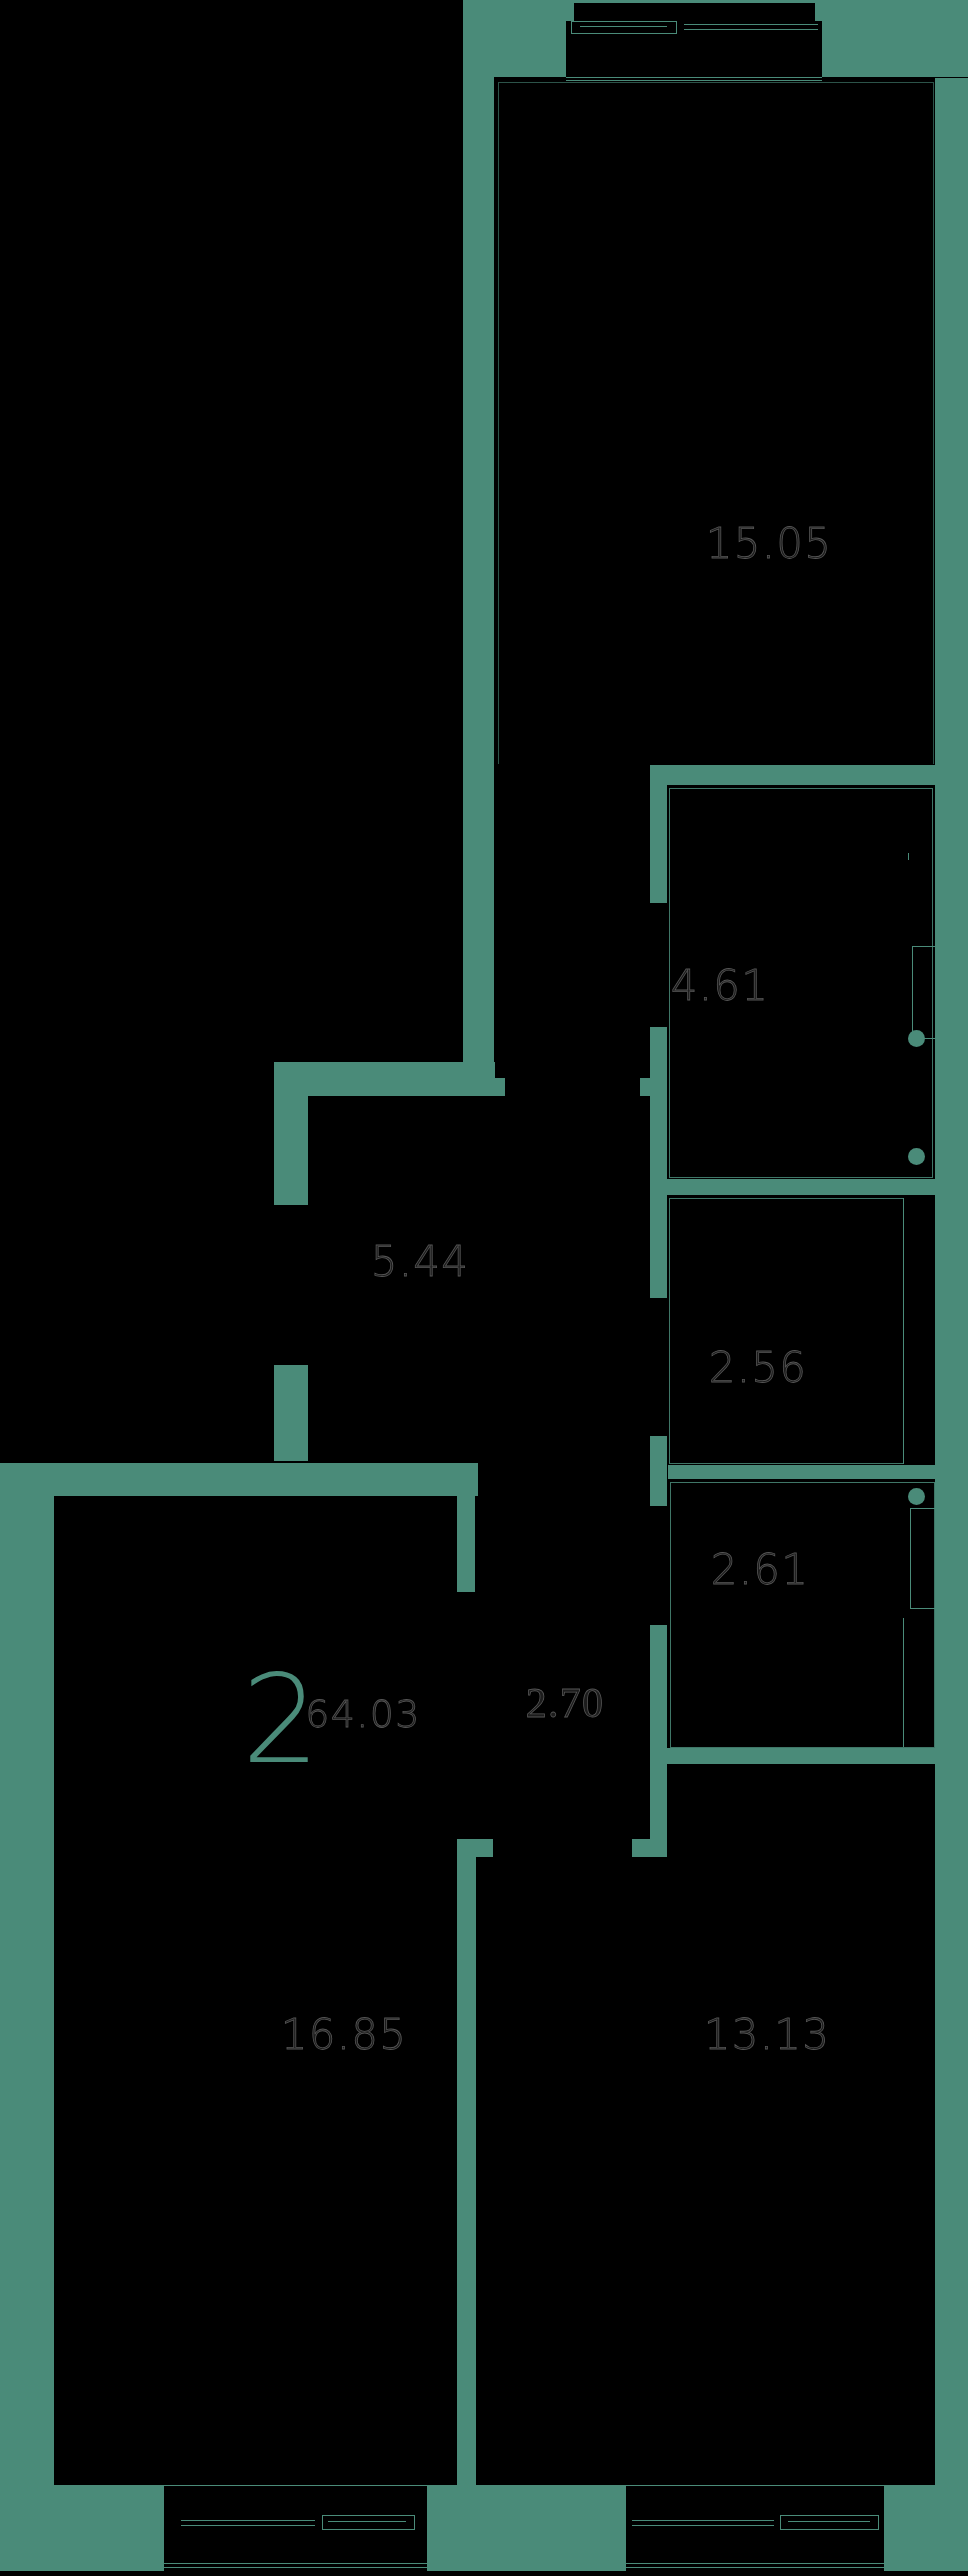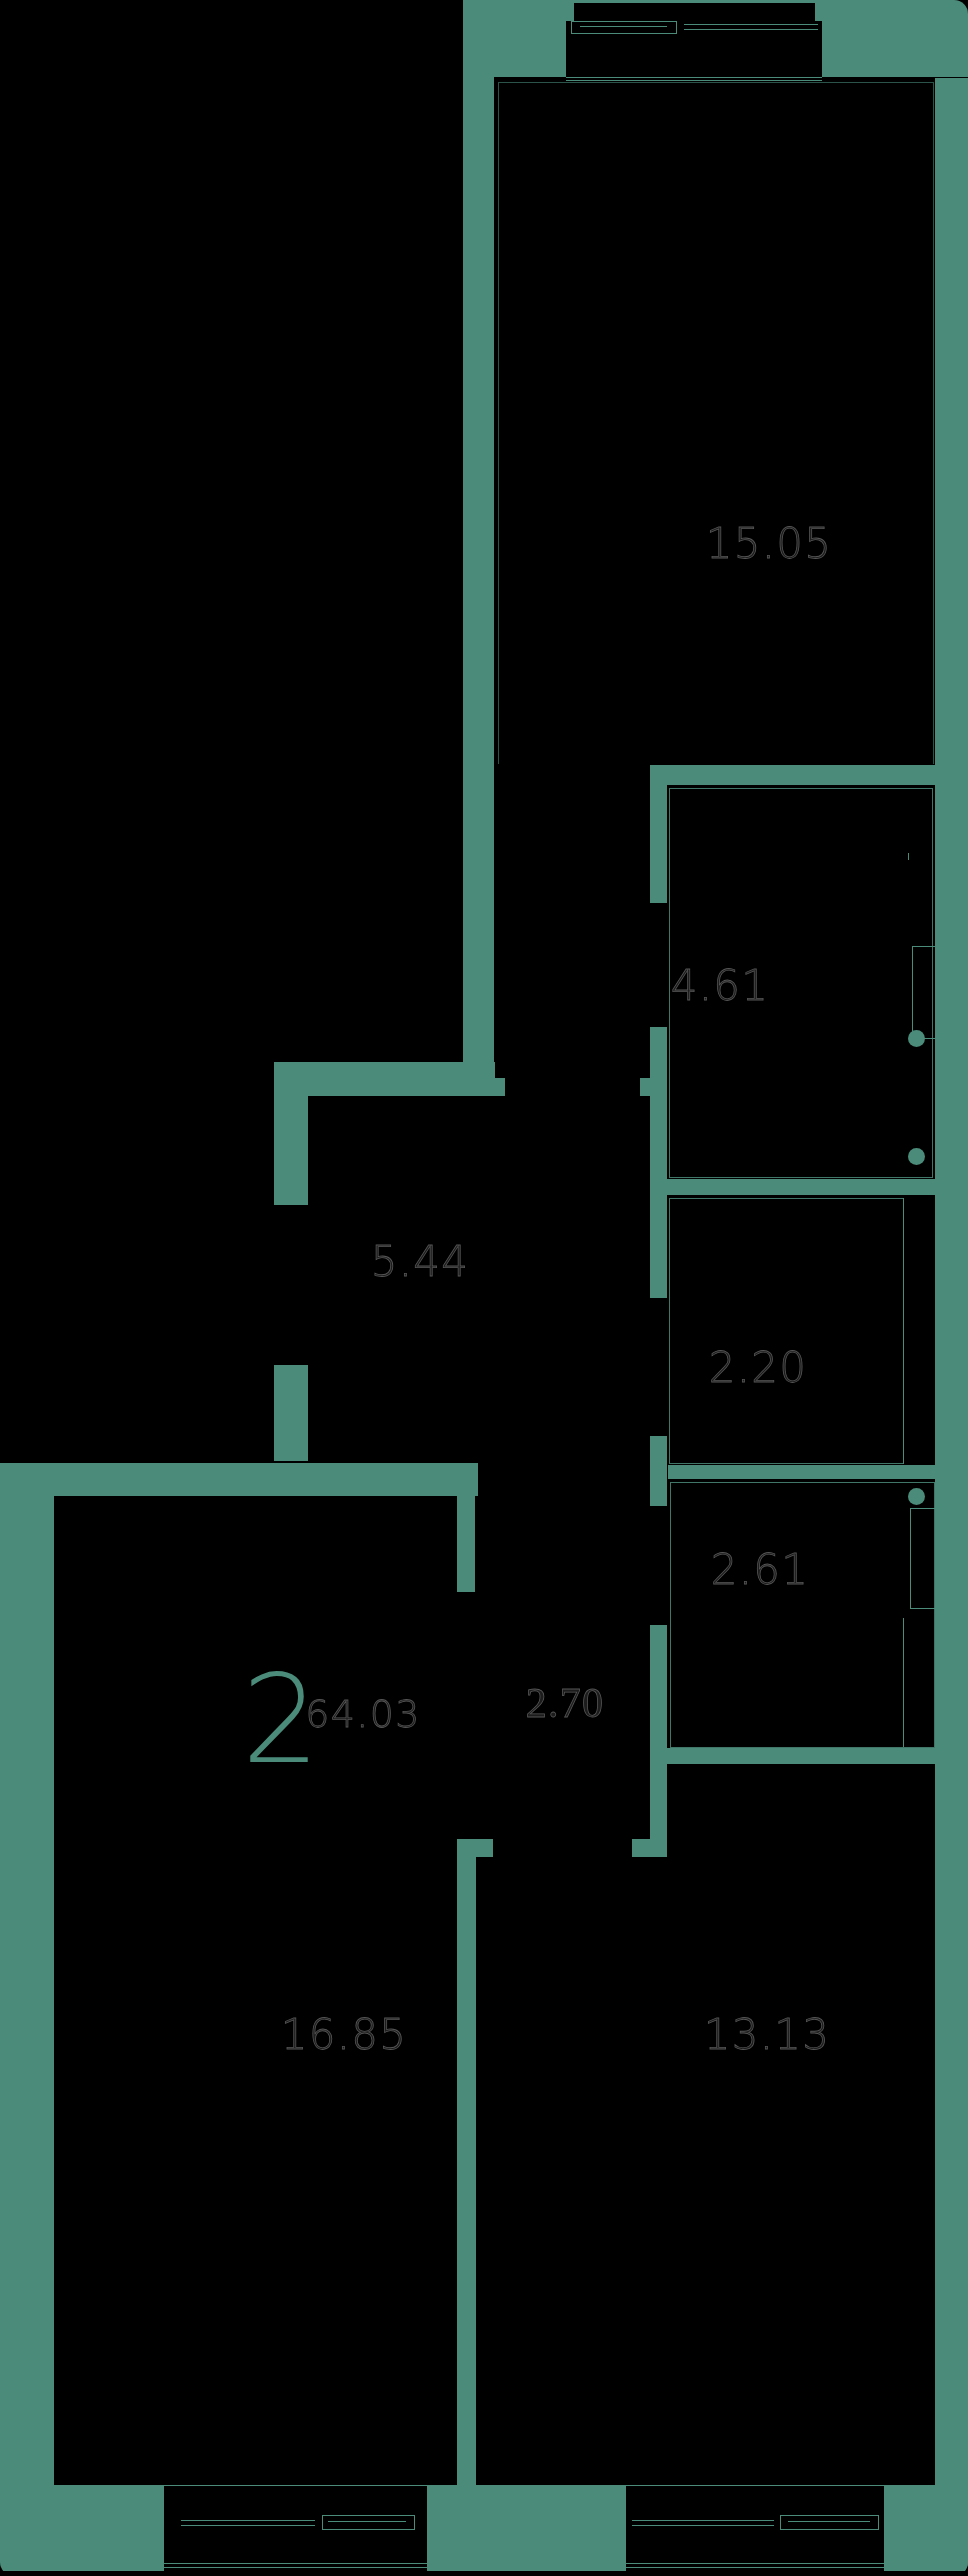--- a/index.html
+++ b/index.html
@@ -3,21 +3,20 @@
 <meta charset="utf-8">
 <style>
   html,body{margin:0;padding:0;background:#000;}
   .plan{
     position:relative;
     width:968px;
     height:2576px;
     background:#000;
     overflow:hidden;
     font-family:"DejaVu Sans",sans-serif;
-    border-radius:14px;
   }
   .wall{position:absolute;background:#4a8b79;}
   .tline{position:absolute;background:#4a8b79;}
   .kline{position:absolute;background:#000;}
   .box{position:absolute;border:1.3px solid #4a8b79;background:transparent;}
   .outline{position:absolute;border:1.3px solid rgba(74,139,121,.85);background:transparent;}
   .outline.thin{border-width:0.6px;border-color:rgba(74,139,121,.6);}
   .circle{position:absolute;background:#4a8b79;border-radius:50%;}
   .area-label{
     position:absolute;
@@ -120,21 +119,21 @@
   <div class="tline" style="left:632px;top:2520px;width:142px;height:1.3px;"></div>
   <div class="tline" style="left:632px;top:2525px;width:142px;height:1.3px;"></div>
   <div class="box" style="left:780px;top:2515px;width:97px;height:13px;"></div>
   <div class="tline" style="left:788px;top:2521px;width:82px;height:1.3px;"></div>
   <div class="tline" style="left:626px;top:2563px;width:258px;height:1.3px;"></div>
   <div class="tline" style="left:626px;top:2567px;width:258px;height:1.3px;"></div>
 
   <div class="area-label" style="left:769px;top:543px;">15.05</div>
   <div class="area-label" style="left:720px;top:985px;">4.61</div>
   <div class="area-label" style="left:420px;top:1261px;">5.44</div>
-  <div class="area-label" style="left:758px;top:1367px;">2.20</div>
+  <div class="area-label" style="left:758px;top:1367px;">2.56</div>
   <div class="area-label" style="left:760px;top:1569px;">2.61</div>
   <div class="rooms-count" style="left:281px;top:1719px;">2</div>
   <div class="area-label total" style="left:363px;top:1714px;">64.03</div>
   <div class="area-label" style="left:565px;top:1703px;font-family:Liberation Serif, serif;">2.70</div>
   <div class="area-label" style="left:344px;top:2034px;">16.85</div>
   <div class="area-label" style="left:767px;top:2034px;">13.13</div>
 
 </div>
 
 

